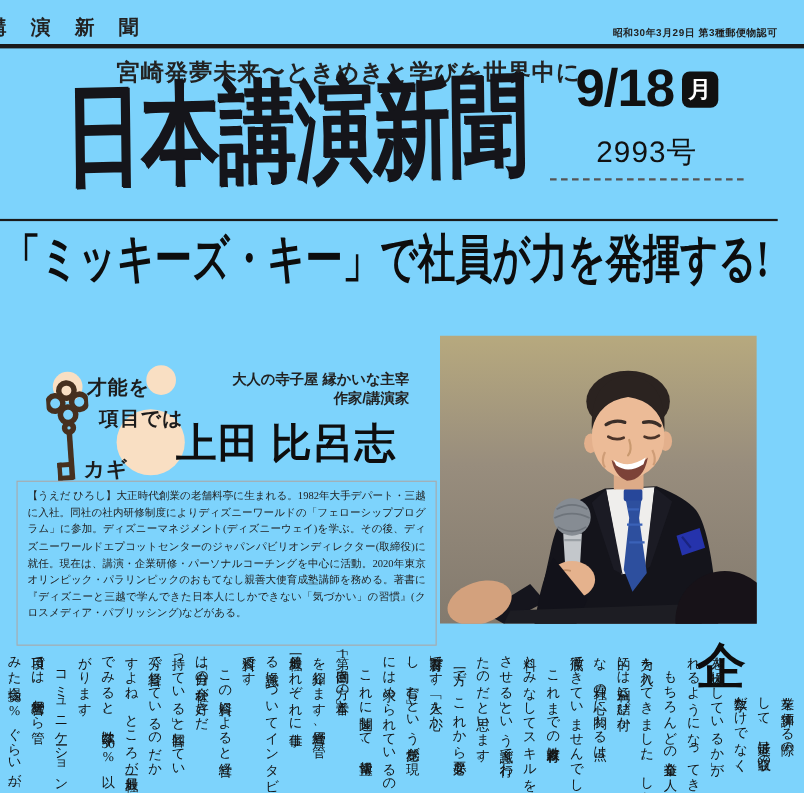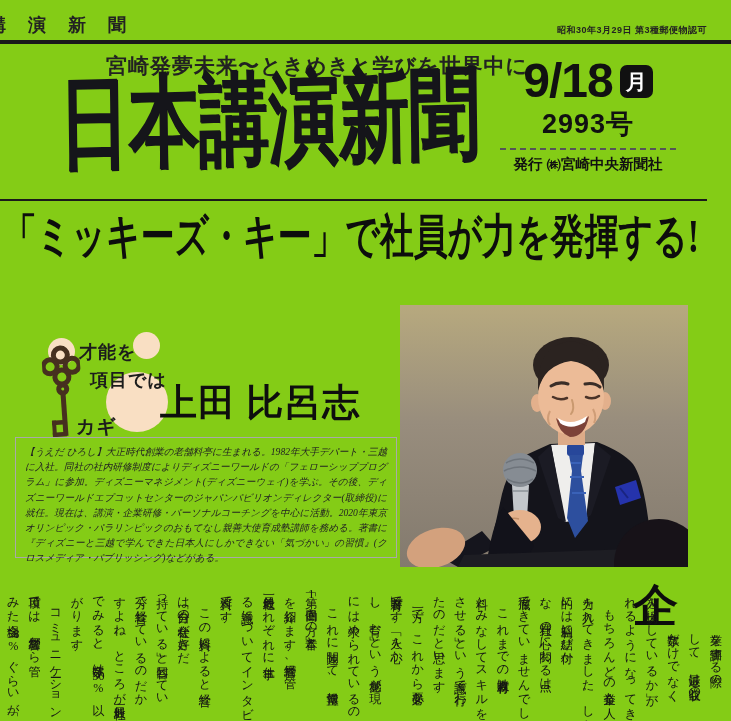--- a/index.html
+++ b/index.html
@@ -1,17 +1,17 @@
 <!DOCTYPE html>
 <html><head>
 <meta charset="utf-8">
 <style>
   html,body{margin:0;padding:0;background:#e8e8e8;}
   .page{
-    position:relative;width:731px;height:721px;background:#84cc16;
+    position:relative;width:731px;height:721px;background:#7dd3fc;
     overflow:hidden;margin:0 auto;
     font-family:"Liberation Serif","DejaVu Serif",serif;color:#111;
   }
   .abs{position:absolute;}
   
   .topbar-left{left:-12px;top:13px;font-family:"Liberation Sans","DejaVu Sans",sans-serif;
     font-weight:bold;font-size:18px;letter-spacing:22px;white-space:nowrap;color:#222;}
   .topbar-right{right:24px;top:24px;font-family:"Liberation Sans","DejaVu Sans",sans-serif;
     font-size:9px;letter-spacing:0.5px;color:#222;font-weight:bold;}
   .rule-thick{left:0;top:40px;width:731px;height:4px;background:#1a1a1a;}
@@ -21,43 +21,43 @@
   .mast-title{left:58px;top:62px;font-size:100px;font-weight:bold;line-height:1.25;white-space:nowrap;
     transform:scaleX(0.70) rotate(-1deg);transform-origin:0 0;color:#15151a;
     text-shadow:1.5px 1px 0 #15151a;}
   .issue{left:490px;top:56px;width:196px;text-align:center;
     font-family:"Liberation Sans","DejaVu Sans",sans-serif;color:#111;}
   .issue-year{font-size:20px;font-weight:bold;letter-spacing:0.5px;white-space:nowrap;}
   .issue-daterow{display:flex;align-items:center;justify-content:center;margin-top:1px;}
   .issue-date{font-size:48px;font-weight:bold;line-height:1.0;letter-spacing:-1px;}
   .issue-weekday{display:inline-block;width:33px;height:33px;background:#111;color:#fff;
     border-radius:7px;font-size:21px;font-weight:bold;line-height:33px;text-align:center;margin-left:7px;}
-  .issue-number{font-size:27px;font-weight:bold;letter-spacing:1px;margin-top:1px;}
+  .issue-number{font-size:27px;font-weight:normal;letter-spacing:1px;margin-top:15px;}
   .issue-dash{border-top:2px dashed #555;margin:6px 10px 5px 10px;height:0;}
   .issue-pub{font-size:14.5px;font-weight:bold;white-space:nowrap;}
   
   .headline{left:3px;top:206px;font-size:47px;font-weight:bold;line-height:1.3;white-space:nowrap;
     transform:scaleX(0.72);transform-origin:0 0;color:#0d0d0d;letter-spacing:0px;}
   
   .circle{border-radius:50%;background:#f9dfc3;}
   .c-ear1{left:48px;top:338px;width:27px;height:27px;}
   .c-ear2{left:133px;top:332px;width:27px;height:27px;}
   .c-head{left:106px;top:372px;width:62px;height:60px;}
   .key-svg{left:44px;top:344px;width:38px;height:98px;transform:rotate(-4deg);}
   .badge-line{font-size:18px;font-weight:bold;letter-spacing:1px;color:#1c1c1c;white-space:nowrap;}
   .bl1{left:79px;top:340px;text-align:center;}
   .bl2{left:90px;top:368px;}
   .bl3{left:76px;top:395px;font-size:19px;margin-top:19px;}
   .roles{left:150px;top:336px;width:222px;text-align:right;
     font-family:"Liberation Sans","DejaVu Sans",sans-serif;font-size:13px;font-weight:bold;
     line-height:17px;color:#222;}
   .speaker-name{left:160px;top:378px;width:220px;text-align:left;font-size:37px;font-weight:bold;
     letter-spacing:1px;white-space:nowrap;color:#0e0e0e;}
-  .bio-box{left:15px;top:437px;width:382px;height:121px;border:1px solid #a9a9a9;box-sizing:border-box;
-    padding:6px 9px;font-style:italic;}
+  .bio-box{left:15px;top:437px;width:382px;height:150px;border:1px solid #a9a9a9;box-sizing:border-box;
+    padding:6px 9px;}
   .bio-text{font-size:9.6px;line-height:15.2px;text-align:justify;color:#222;}
   .photo{left:400px;top:305px;width:288px;height:262px;}
   
   .article{left:0;top:588px;width:731px;height:133px;writing-mode:vertical-rl;
     overflow:hidden;box-sizing:border-box;padding-right:5px;}
   .vcol{white-space:nowrap;line-height:21.3px;font-size:12.2px;height:133px;color:#141414;}
   .s-low{padding-top:37px;}
   .s-indent{padding-top:12.5px;}
   .tcy{text-combine-upright:all;}
   .dropcap{left:633px;top:584px;font-size:45px;font-weight:bold;line-height:1;color:#0d0d0d;}
@@ -74,21 +74,20 @@
   <div class="abs tagline">宮崎発夢未来〜ときめきと学びを世界中に</div>
   <div class="abs mast-title">日本講演新聞</div>
 
   <div class="abs issue">
     <div class="issue-daterow">
       <span class="issue-date">9/18</span>
       <span class="issue-weekday">月</span>
     </div>
     <div class="issue-number">2993号</div>
     <div class="issue-dash"></div>
-    <div class="issue-pub">発行 ㈱宮崎中央新聞社</div>
   </div>
 
   <div class="abs rule-thin"></div>
 
   <div class="abs headline">「ミッキーズ・キー」で社員が力を発揮する!</div>
 
   <div class="abs circle c-ear1"></div>
   <div class="abs circle c-ear2"></div>
   <div class="abs circle c-head"></div>
   <svg class="abs key-svg" viewBox="0 0 38 98" aria-hidden="true">
@@ -103,20 +102,24 @@
       <rect x="16.5" y="47" width="5" height="45"></rect>
       <rect x="6" y="76" width="11" height="4.5"></rect>
       <rect x="6" y="88" width="14" height="4.5"></rect>
       <rect x="6" y="76" width="4" height="16.5"></rect>
     </g>
   </svg>
   <div class="abs badge-line bl1">才能を</div>
   <div class="abs badge-line bl2">項目では</div>
   <div class="abs badge-line bl3">カギ</div>
 
+  <div class="abs roles">
+    <div>大人の寺子屋 縁かいな主宰</div>
+    <div>作家/講演家</div>
+  </div>
   <div class="abs speaker-name">上田 比呂志</div>
 
   <div class="abs bio-box">
     <div class="bio-text">【うえだ ひろし】大正時代創業の老舗料亭に生まれる。1982年大手デパート・三越に入社。同社の社内研修制度によりディズニーワールドの「フェローシッププログラム」に参加。ディズニーマネジメント(ディズニーウェイ)を学ぶ。その後、ディズニーワールドエプコットセンターのジャパンパビリオンディレクター(取締役)に就任。現在は、講演・企業研修・パーソナルコーチングを中心に活動。2020年東京オリンピック・パラリンピックのおもてなし親善大使育成塾講師を務める。著書に『ディズニーと三越で学んできた日本人にしかできない「気づかい」の習慣』(クロスメディア・パブリッシング)などがある。</div>
   </div>
 
   <svg class="abs photo" viewBox="0 0 288 262" preserveAspectRatio="none" role="img">
     <defs>
       <linearGradient id="wallg" x1="0" y1="0" x2="0" y2="1">
         <stop offset="0" stop-color="#b7a97e"></stop>

